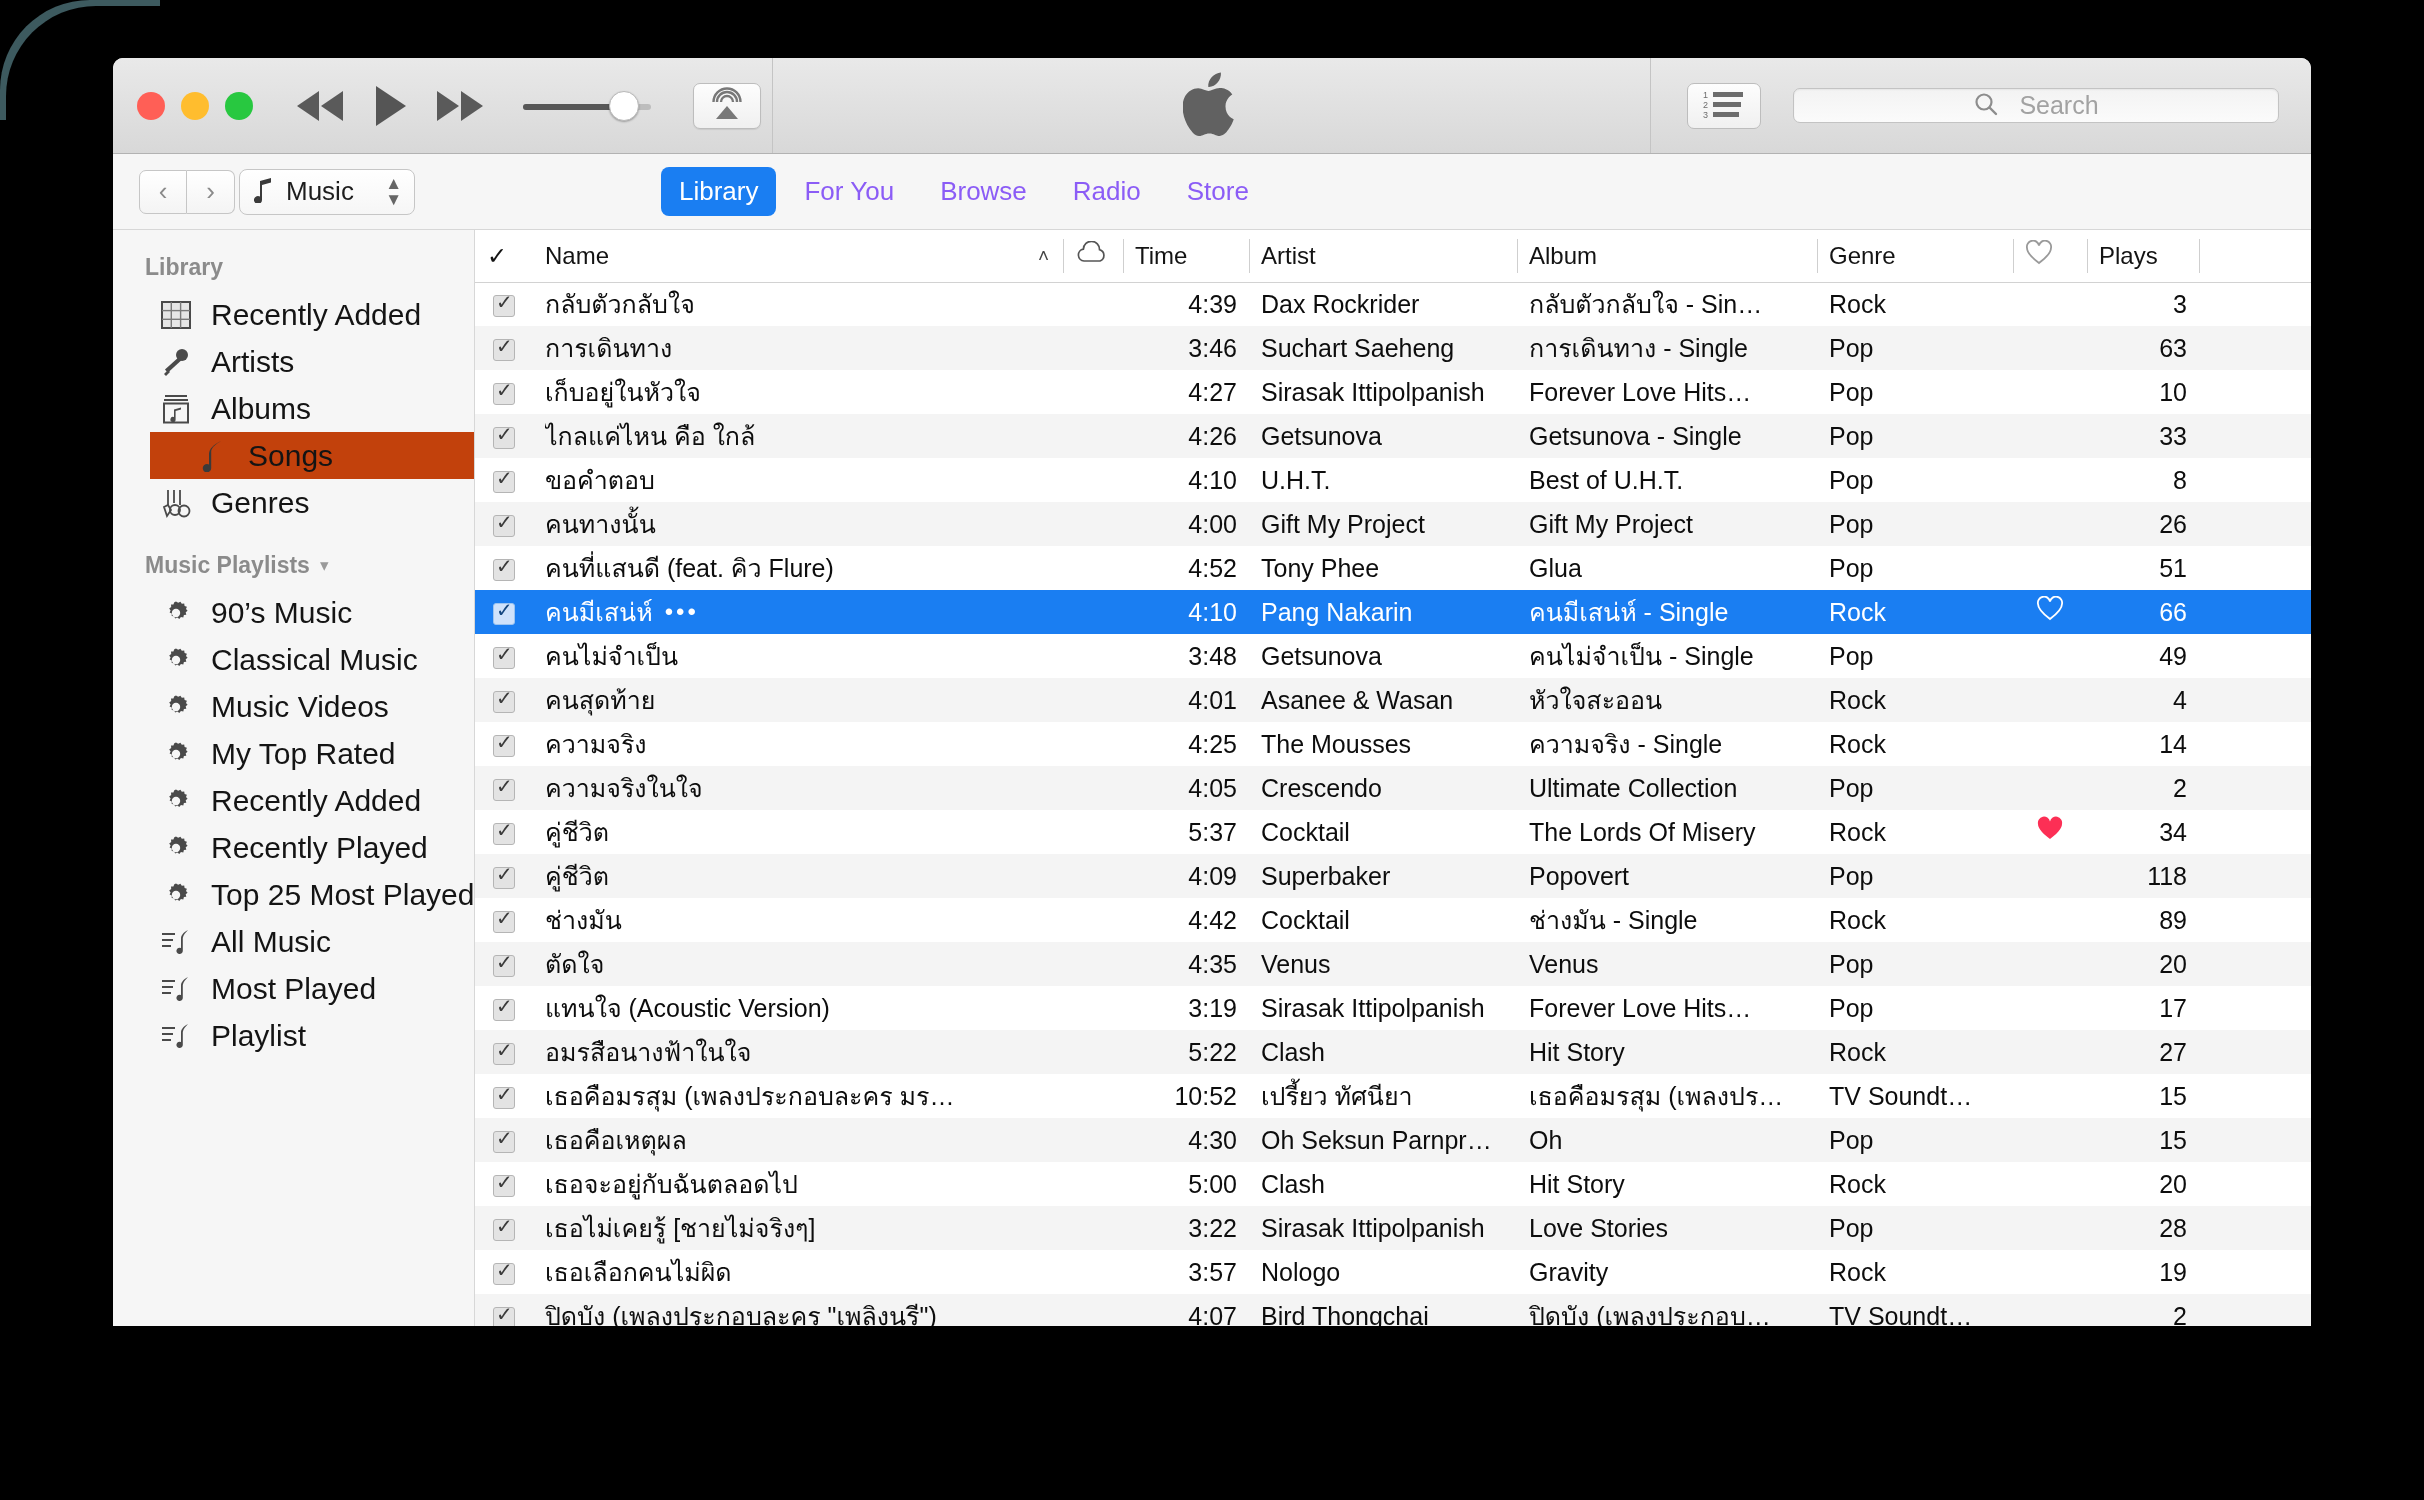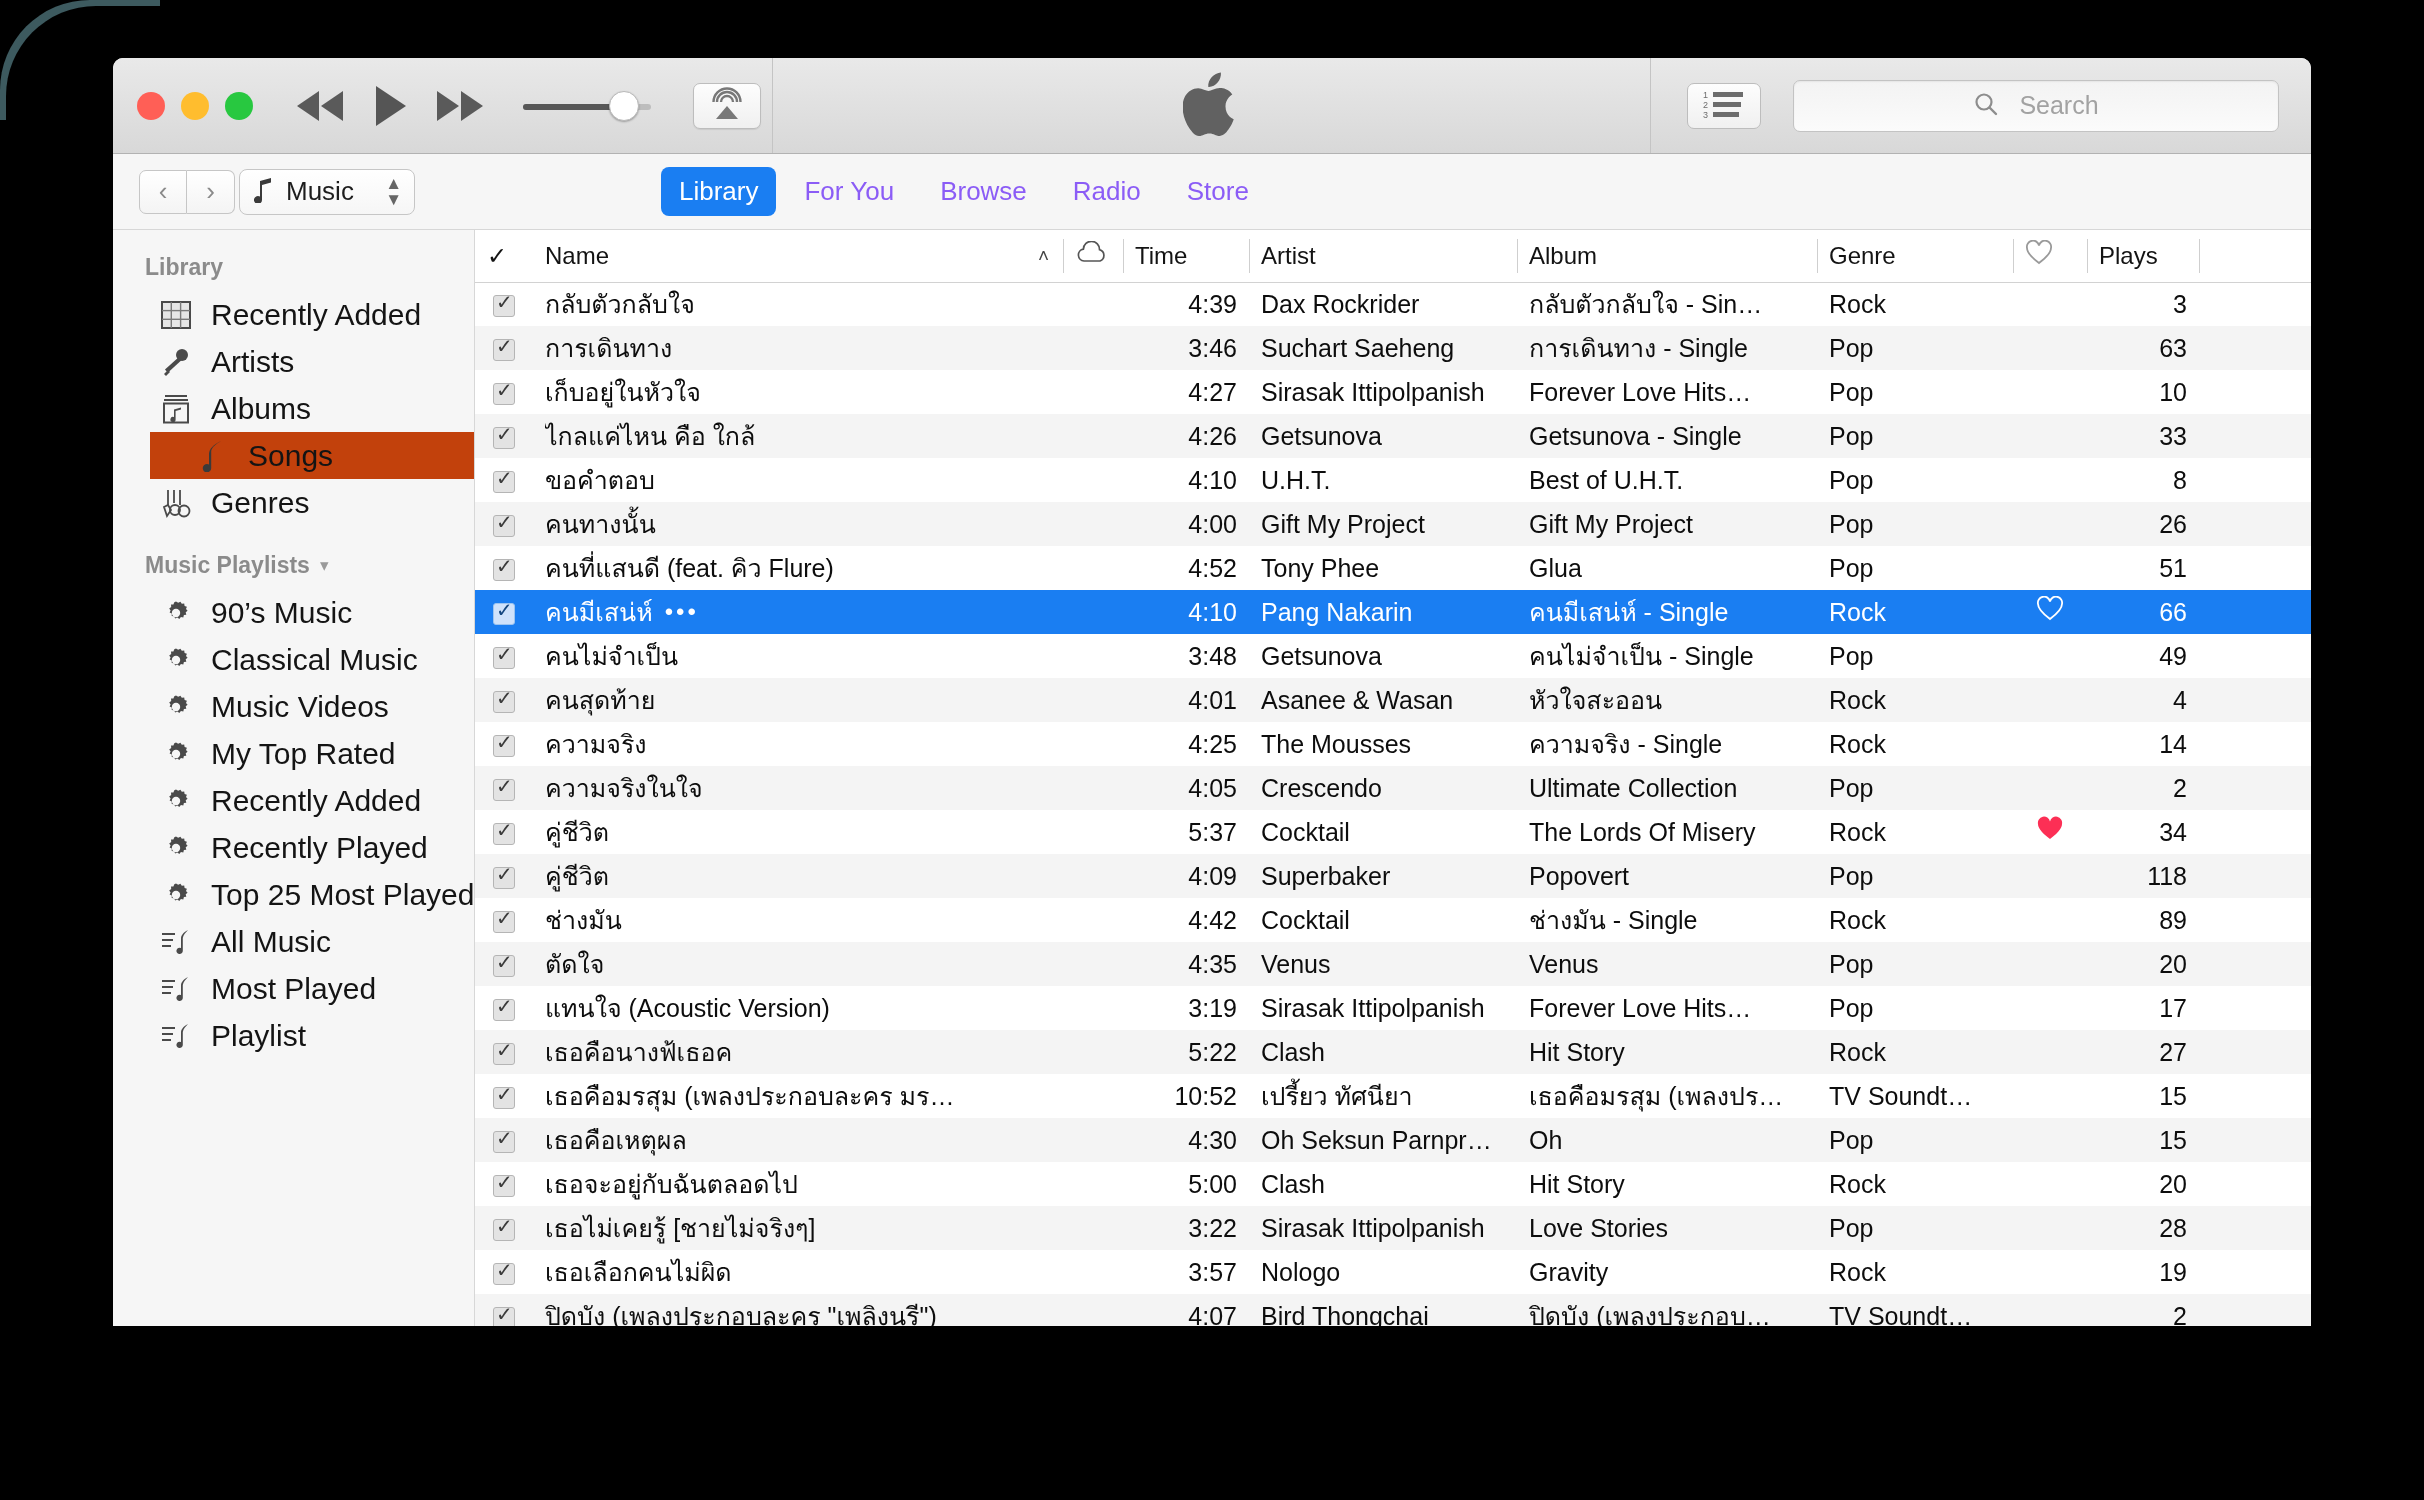--- a/index.html
+++ b/index.html
@@ -88,21 +88,21 @@
     padding-left: 36px; padding-right: 32px;
     gap: 32px;
   }
   .listview-btn {
     width: 74px; height: 46px;
     background: linear-gradient(to bottom, #fdfdfd, #f0f0f0);
     border: 1px solid #bdbdbd; border-radius: 7px;
     display: flex; align-items: center; justify-content: center;
   }
   .searchbox {
-    flex: 1; height: 52px;
+    flex: 1; height: 35px;
     background: linear-gradient(to bottom, #f3f3f3, #fbfbfb);
     border: 1px solid #c3c3c3; border-radius: 7px;
     display: flex; align-items: center; justify-content: center;
     gap: 20px;
     box-shadow: inset 0 1px 2px rgba(0,0,0,.06);
   }
   .search-ph { color: #a2a2a2; font-size: 25px; }
 
   
   #navbar {
@@ -839,21 +839,21 @@
                 <td class="c-album">Forever Love Hits…</td>
                 <td class="c-genre">Pop</td>
                 <td class="c-heart"></td>
                 <td class="c-plays">17</td>
                 <td class="c-end"></td>
               </tr>
               <tr>
                 <td class="c-check"><span class="chk"></span></td>
                 <td class="c-name">
                   <span class="namecell">
-                    <span class="nametext">เธอคือนางฟ้เธอค</span>
+                    <span class="nametext">อมรสือนางฟ้าในใจ</span>
                   </span>
                 </td>
                 <td class="c-cloud"></td>
                 <td class="c-time">5:22</td>
                 <td class="c-artist">Clash</td>
                 <td class="c-album">Hit Story</td>
                 <td class="c-genre">Rock</td>
                 <td class="c-heart"></td>
                 <td class="c-plays">27</td>
                 <td class="c-end"></td>

